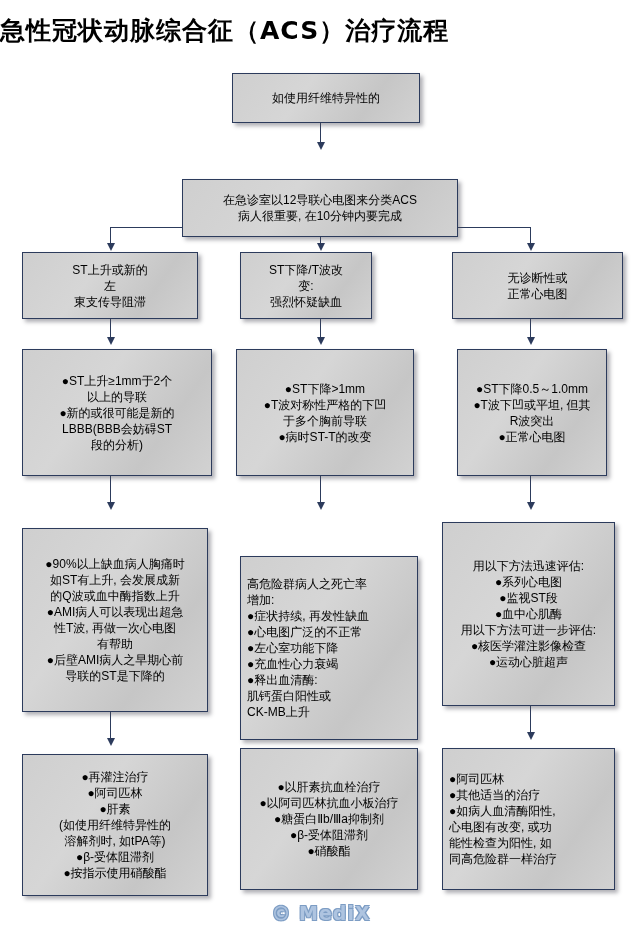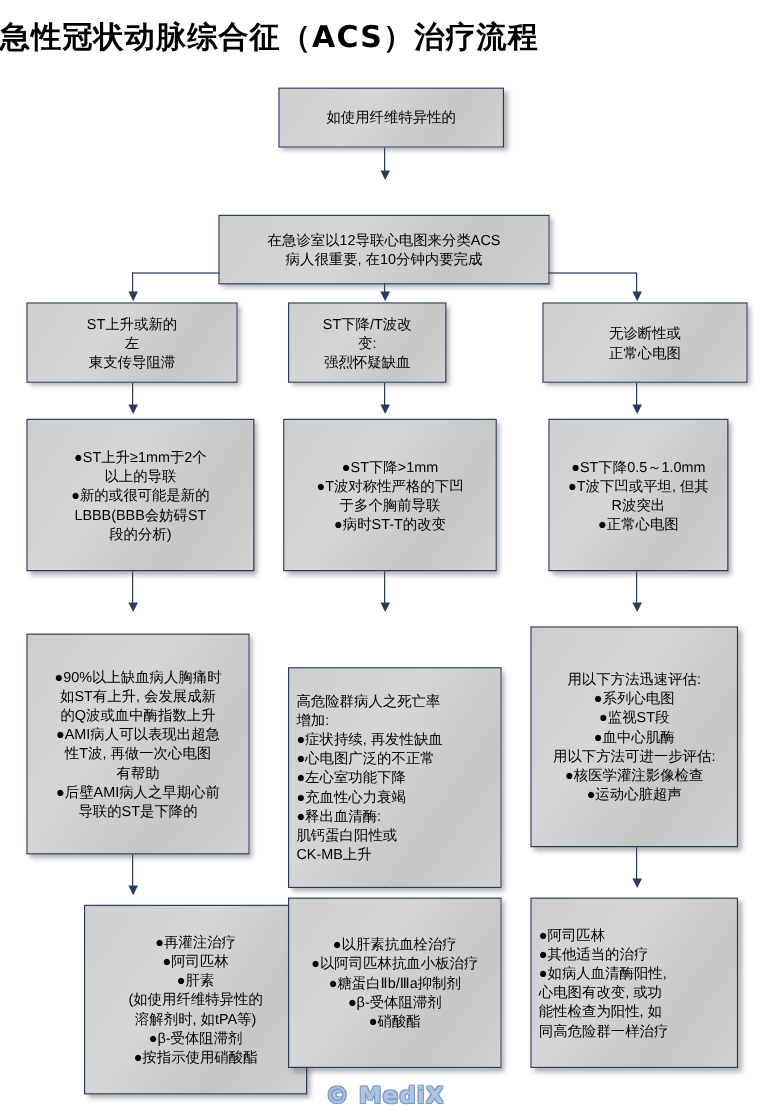--- a/index.html
+++ b/index.html
@@ -198,21 +198,21 @@
 <div class="fbox center" style="left:442px; top:522px; width:173px; height:184px;">
   <div class="txt">用以下方法迅速评估:
 ●系列心电图
 ●监视ST段
 ●血中心肌酶
 用以下方法可进一步评估:
 ●核医学灌注影像检查
 ●运动心脏超声</div>
 </div>
 
-<div class="fbox center" style="left:22px; top:754px; width:186px; height:158px;margin-left:48px;">
+<div class="fbox center" style="left:22px; top:754px; width:186px; height:142px;">
   <div class="txt">●再灌注治疗
 ●阿司匹林
 ●肝素
 (如使用纤维特异性的
 溶解剂时, 如tPA等)
 ●β-受体阻滞剂
 ●按指示使用硝酸酯</div>
 </div>
 <div class="fbox center" style="left:240px; top:748px; width:178px; height:142px;">
   <div class="txt">●以肝素抗血栓治疗

